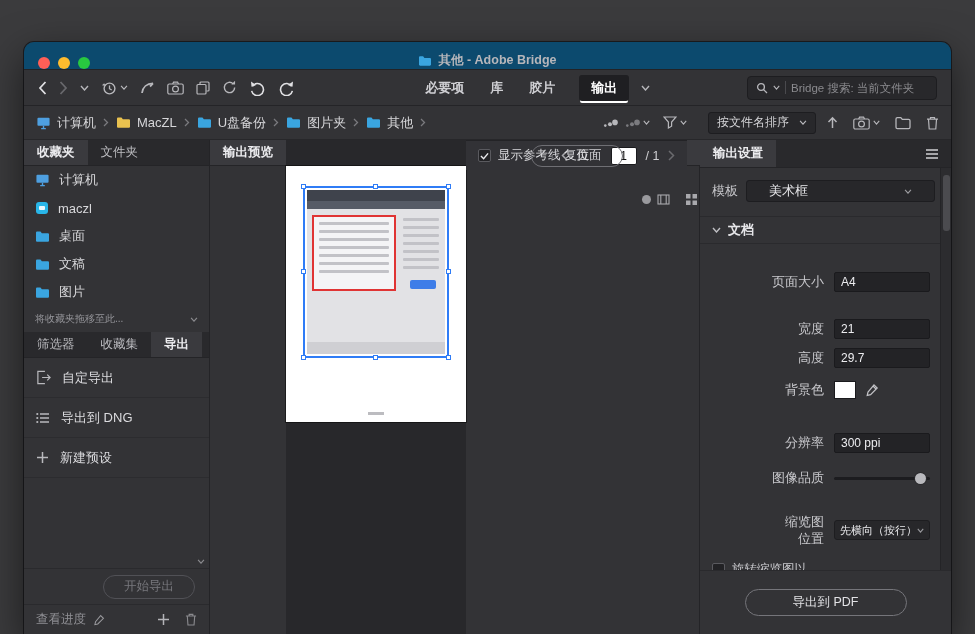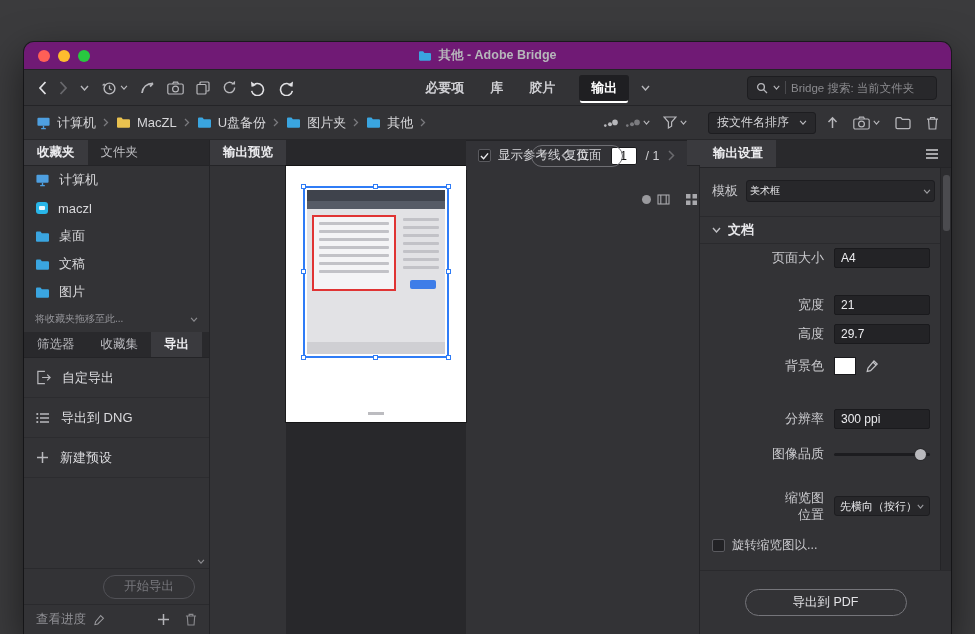--- a/index.html
+++ b/index.html
@@ -8,22 +8,22 @@
     font-family:"Liberation Sans","DejaVu Sans",sans-serif;
     background:#3b3b3d; overflow:hidden; position:relative;
   }
   .window {
     position:absolute; left:24px; top:42px; width:927px; height:592px;
     background:#333336; border-radius:10px 10px 0 0; overflow:hidden;
     box-shadow:0 14px 40px rgba(0,0,0,.55), 0 0 0 1px #1d1d20;
     display:flex; flex-direction:column;
   }
   
-  .titlebar { height:28px; background:#701a75; border-bottom:1px solid #232326;
-    display:flex; align-items:center; position:relative; flex:none; }
+  .titlebar { height:28px; background:#0c4a6e; border-bottom:1px solid #232326;
+    display:flex; align-items:flex-end; position:relative; flex:none; }
   .tl { width:12px; height:12px; border-radius:50%; margin-left:8px; }
   .tl.red{ background:#ff5f57; margin-left:14px; } .tl.yellow{ background:#febc2e; } .tl.green{ background:#28c840; }
   .win-title { position:absolute; left:0; right:0; display:flex; justify-content:center;
     align-items:center; gap:6px; color:#b6b6ba; font-size:12.5px; font-weight:700; pointer-events:none; }
   
   .toolbar { height:36px; background:#333336; border-bottom:1px solid #242427;
     display:flex; align-items:center; padding:0 14px; gap:12px; flex:none; }
   .tbi { color:#b7b7bb; display:flex; align-items:center; gap:3px; }
   .tbi.bright{ color:#e0e0e3; } .tbi.dim{ color:#68686c; }
   .ws-tabs { display:flex; align-items:center; gap:22px; }
@@ -118,21 +118,21 @@
   .zknob { position:absolute; top:-3px; left:55%; width:9px; height:9px; border-radius:50%; background:#9a9a9e; }
   
   .rightpanel { width:251px; background:#333336; display:flex; flex-direction:column; position:relative; }
   .rp-tabstrip { height:28px; background:#29292c; border-bottom:1px solid #242427;
     display:flex; align-items:stretch; flex:none; }
   .rp-menu { margin-left:auto; display:flex; align-items:center; padding-right:12px; color:#cfcfd2; }
   .rp-body { flex:1; min-height:0; overflow:hidden; padding:8px 16px 0 12px; position:relative; }
   .tpl-row { display:flex; align-items:center; gap:8px; margin-top:4px; }
   .tpl-label { color:#c9c9cd; font-size:13px; }
   .dd { flex:1; height:22px; background:#27272a; border:1px solid #1d1d20; border-radius:3px;
-    display:flex; align-items:center; padding:0 3px; color:#e8e8eb; font-size:10px; }
+    display:flex; align-items:center; padding:0 22px; color:#e8e8eb; font-size:13px; }
   .dd .dchev { margin-left:auto; color:#9a9a9e; display:flex; }
   .sec-hdr { margin:14px -16px 0 -12px; padding:0 12px; height:28px; border-top:1px solid #2a2a2d;
     border-bottom:1px solid #2a2a2d; display:flex; align-items:center; gap:7px;
     color:#e6e6e9; font-size:13px; font-weight:700; }
   .sec-hdr .dchev { color:#bfbfc3; display:flex; }
   .frow { display:flex; align-items:center; }
   .flabel { width:122px; text-align:right; padding-right:10px; color:#c9c9cd; font-size:13px; flex:none; }
   .finput { width:96px; height:20px; background:#232326; border:1px solid #1a1a1d; border-radius:2px;
     color:#ececef; font-size:12px; padding:0 6px; font-family:inherit; }
   .swatch { width:22px; height:18px; background:#ffffff; border:1px solid #1a1a1d; }
@@ -660,21 +660,21 @@
 
         <div class="sec-hdr">
           <span class="dchev">
               <svg width="9" height="6" viewBox="0 0 9 6">
                 <path d="M1 1l3.5 4L8 1" fill="none" stroke="currentColor" stroke-width="1.4"></path>
               </svg>
             </span>
           <span>文档</span>
         </div>
 
-        <div class="frow" style="margin-top:4px">
+        <div class="frow" style="margin-top:28px">
           <span class="flabel">页面大小</span>
           <input class="finput" value="A4" style="">
         </div>
         <div class="frow" style="margin-top:27px">
           <span class="flabel">宽度</span>
           <input class="finput" value="21" style="">
         </div>
         <div class="frow" style="margin-top:9px">
           <span class="flabel">高度</span>
           <input class="finput" value="29.7" style="">

